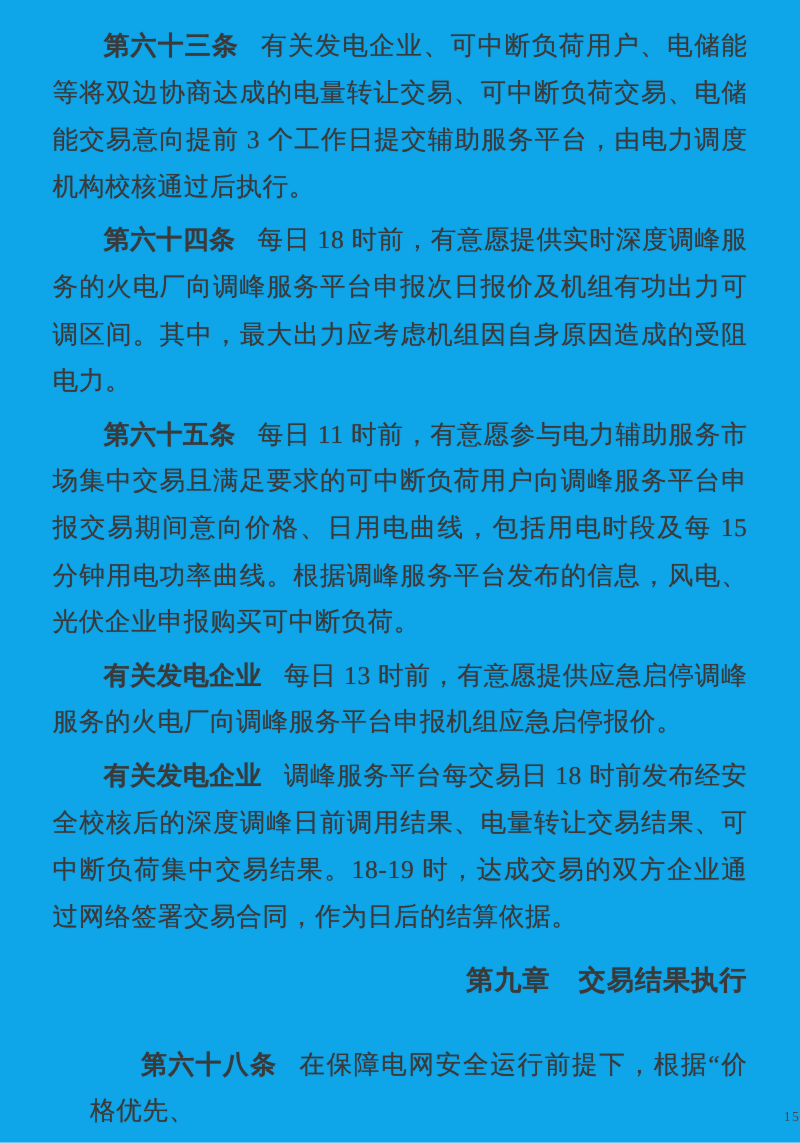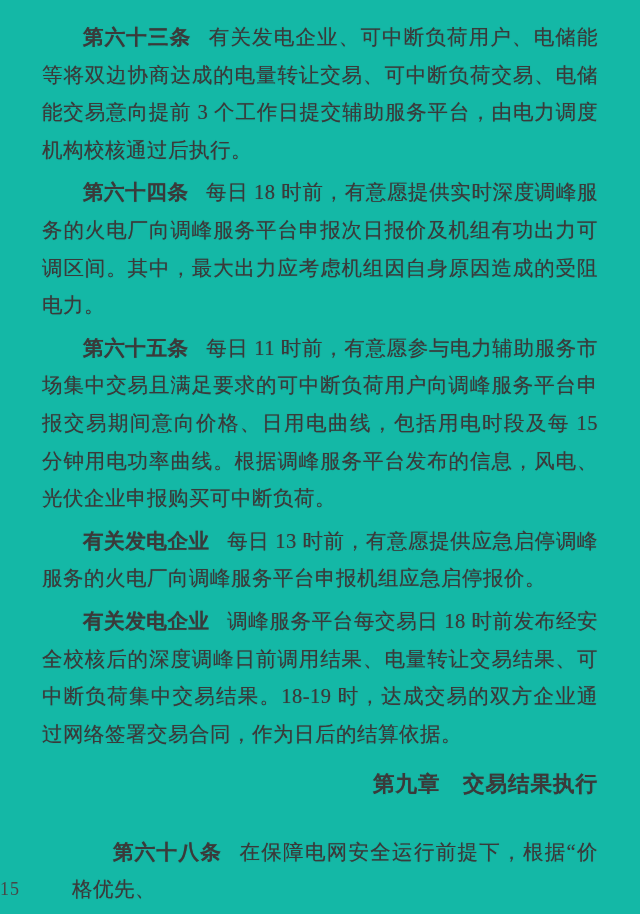--- a/index.html
+++ b/index.html
@@ -12,21 +12,21 @@
     background: #ffffff;
     font-family: "Liberation Serif", "DejaVu Serif", serif;
     position: relative;
     overflow: hidden;
   }
   .page {
     position: absolute;
     top: 0; left: 0; right: 0; bottom: 0;
     padding: 19px 42px 0 42px;
     box-sizing: border-box;
-    background: #14b8a6;
+    background: #0ea5e9;
   }
   .para {
     margin: 0 0 5px 0;
     font-size: 20.5px;
     line-height: 37.6px;
     color: #3a3a3a;
     text-align: justify;
     text-justify: inter-ideograph;
     text-indent: 2em;
     letter-spacing: 0.5px;
@@ -49,22 +49,22 @@
   .closing {
     margin-top: 30px;
     margin-bottom: 0;
     margin-left: 30px;
   }
   .pageno {
     position: absolute;
     bottom: 14px;
     left: 0;
     right: 0;
-    text-align: left;
-    font-size: 18px;
+    text-align: right;
+    font-size: 11px;
     color: #474747;
     letter-spacing: 1px;
   }
 </style>
 </head>
 <body>
 
 <div class="page">
 
   <p class="para"><span class="article-label">第六十三条</span><span>有关发电企业、可中断负荷用户、电储能等将双边协商达成的电量转让交易、可中断负荷交易、电储能交易意向提前 3 个工作日提交辅助服务平台，由电力调度机构校核通过后执行。</span></p>

